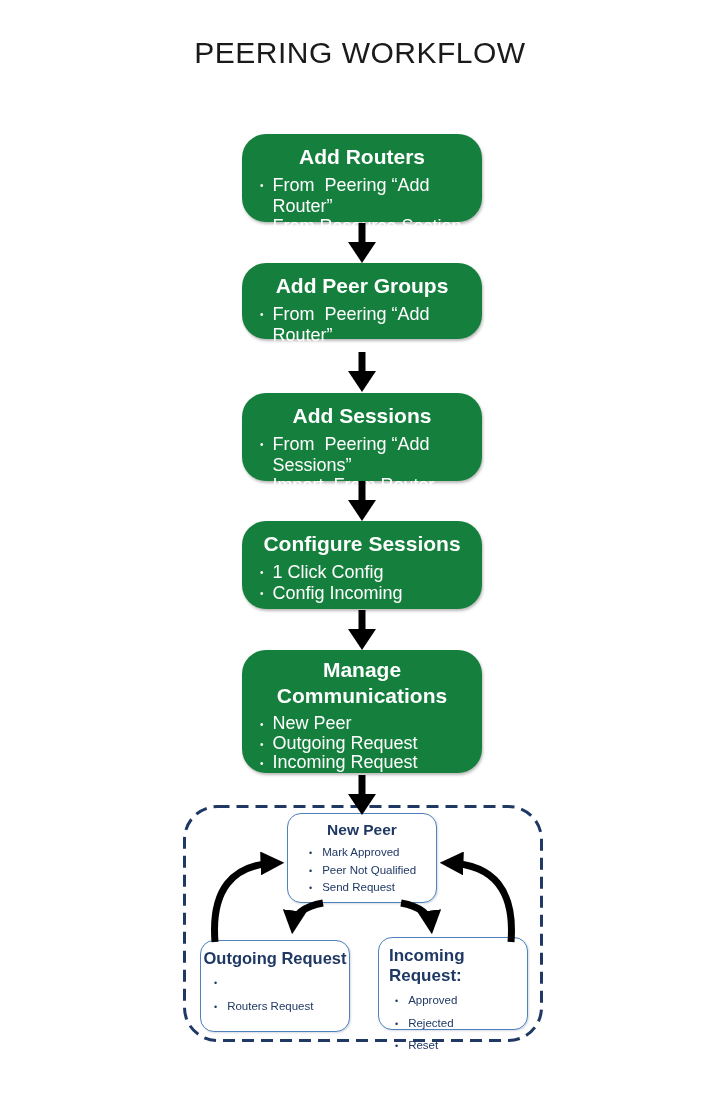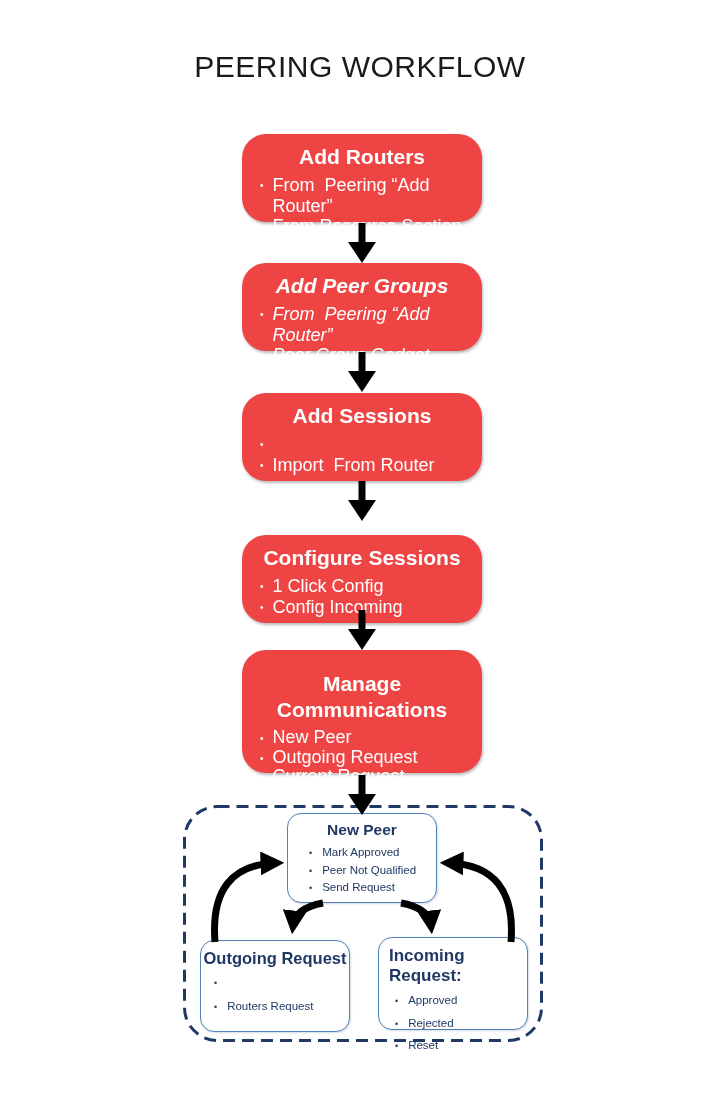--- a/index.html
+++ b/index.html
@@ -6,51 +6,51 @@
   body {
     width: 720px; height: 1113px;
     background: #ffffff;
     font-family: "Liberation Sans", sans-serif;
     position: relative;
     overflow: hidden;
   }
   .page { position: absolute; inset: 0; }
 
   .diagram-title {
-    position: absolute; top: 50px; left: 0; width: 720px;
+    position: absolute; top: 36px; left: 0; width: 720px;
     text-align: center;
     font-size: 30px; font-weight: 400; color: #1a1a1a;
     letter-spacing: 0.5px;
   }
 
   
   .flow-box {
     position: absolute; left: 242px; width: 240px;
-    background: #ef4444;
+    background: #15803d;
     border-radius: 24px;
     box-shadow: 1px 2px 3px rgba(0,0,0,0.28);
     box-sizing: border-box;
     color: #ffffff;
   }
   .flow-box .fb-heading {
     display: block; text-align: center;
     font-size: 21px; font-weight: 700; line-height: 26px;
     margin-top: 10px; padding: 0 18px;
   }
-  .flow-box.tall .fb-heading { margin-top: 21px; }
+  .flow-box.tall .fb-heading { margin-top: 7px; }
   .fb-bullets { margin-top: 5px; padding: 0 10px 0 18px; }
   .bullet-row { display: flex; gap: 9px; line-height: 20.5px; }
   .flow-box.tall .bullet-row { line-height: 19.5px; }
   .bullet-dot { font-size: 10px; line-height: inherit; transform: translateY(1px); }
   .bullet-text { font-size: 18px; white-space: pre-wrap; }
 
   .fb-1 { top: 134px; height: 88px; }
-  .fb-2 { top: 263px; height: 88px; font-style: italic; }
+  .fb-2 { top: 263px; height: 76px; }
   .fb-3 { top: 393px; height: 88px; }
-  .fb-4 { top: 521px; height: 88px; margin-top: 14px; }
+  .fb-4 { top: 521px; height: 88px; }
   .fb-5 { top: 650px; height: 123px; }
 
   
   .varrow { position: absolute; left: 334px; width: 56px; height: 40px; z-index: 5; }
   .va-1 { top: 223px; } .va-2 { top: 352px; } .va-3 { top: 481px; }
   .va-4 { top: 610px; } .va-5 { top: 775px; }
 
   
   .loop-area {
     position: absolute; left: 183px; top: 805px;
@@ -123,20 +123,21 @@
           <span class="bullet-text">Peer Group Gadget</span>
         </div>
     </div>
   </div>
 
   <div class="flow-box fb-3">
     <span class="fb-heading">Add Sessions</span>
     <div class="fb-bullets">
       <div class="bullet-row">
           <span class="bullet-dot">•</span>
+          <span class="bullet-text">From  Peering “Add Sessions”</span>
         </div>
       <div class="bullet-row">
           <span class="bullet-dot">•</span>
           <span class="bullet-text">Import  From Router</span>
         </div>
     </div>
   </div>
 
   <div class="flow-box fb-4">
     <span class="fb-heading">Configure Sessions</span>
@@ -158,21 +159,21 @@
       <div class="bullet-row">
           <span class="bullet-dot">•</span>
           <span class="bullet-text">New Peer</span>
         </div>
       <div class="bullet-row">
           <span class="bullet-dot">•</span>
           <span class="bullet-text">Outgoing Request</span>
         </div>
       <div class="bullet-row">
           <span class="bullet-dot">•</span>
-          <span class="bullet-text">Current Request</span>
+          <span class="bullet-text">Incoming Request</span>
         </div>
     </div>
   </div>
 
   <div class="varrow va-1">
     <svg width="56" height="40" viewBox="0 0 56 40">
         <path d="M24.5 0 h7 v20 h-7 z" fill="#000"></path>
         <path d="M14 19 L42 19 L28 40 Z" fill="#000"></path>
       </svg>
   </div>

